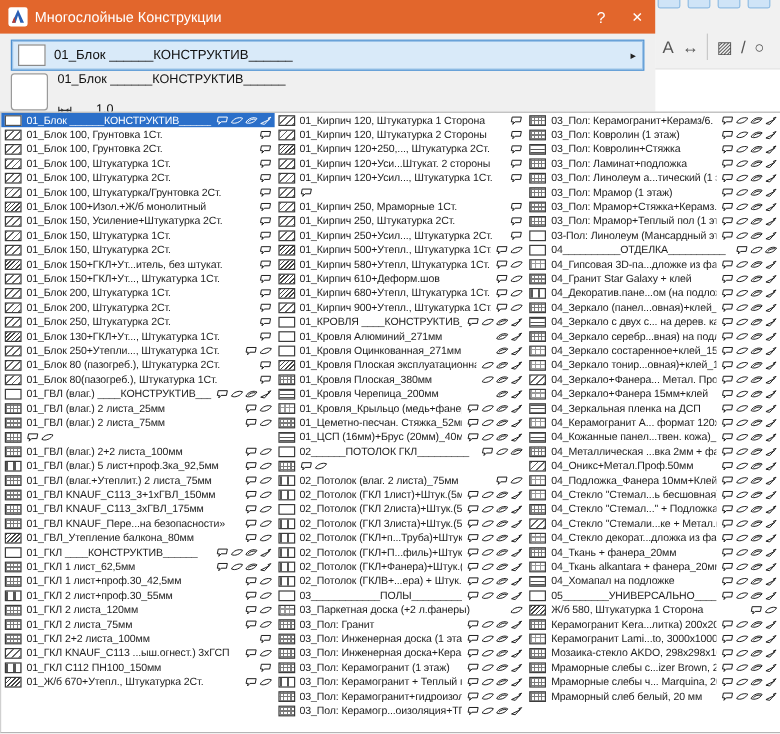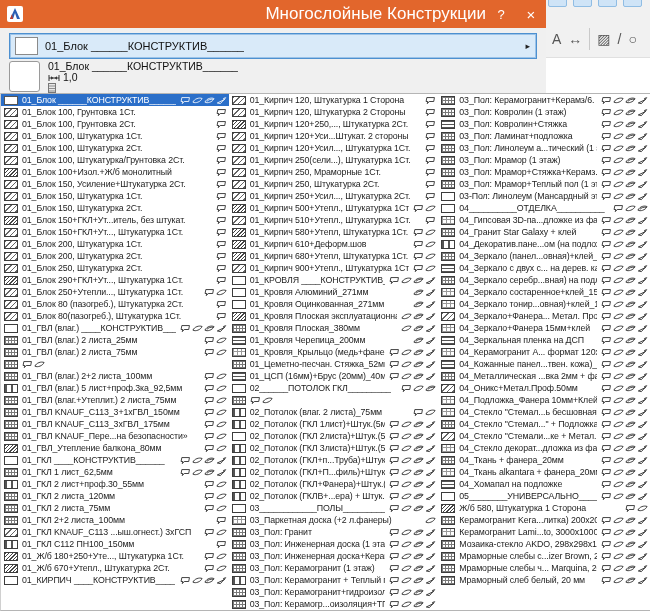--- a/index.html
+++ b/index.html
@@ -14,34 +14,34 @@
   .bg-toolbar{position:absolute;left:0;top:20px;width:104px;height:38px;display:flex;align-items:center;gap:7px;
     color:#555;font-size:14px;border-bottom:1px solid #e0e0e0;padding-left:6px;box-sizing:border-box;}
   .bg-toolbar .sep{width:1px;height:22px;background:#c9c9c9;}
   .bg-canvas{position:absolute;left:546px;top:58px;width:104px;height:35px;background:#ffffff;}
   .edge-accent{position:absolute;left:0;top:557px;width:2px;height:24px;background:#d96a2f;}
   
   .dialog{position:absolute;left:0;top:0;width:546px;height:93px;background:#f0f0f0;}
   .titlebar{position:absolute;left:0;top:0;width:546px;height:28px;background:#e2662c;display:flex;align-items:center;}
   .app-icon{width:16px;height:16px;margin:0 6px 0 7px;background:#fff;border-radius:2px;position:relative;flex:none;}
   .app-icon svg{position:absolute;left:1px;top:1px;}
-  .title-text{color:#ffffff;font-size:17px;flex:1;white-space:nowrap;overflow:hidden;text-align:right;}
+  .title-text{color:#ffffff;font-size:12px;flex:1;white-space:nowrap;overflow:hidden;}
   .tb-btn{color:#ffffff;font-size:13px;width:30px;text-align:center;cursor:default;}
   
   .combo{position:absolute;left:9px;top:33px;width:528px;height:26px;background:#d9eaf9;
     border:1px solid #4d90d0;box-shadow:inset 0 0 0 1px #9cc3e8;display:flex;align-items:center;box-sizing:border-box;}
   .combo .swatch-big{width:21px;height:16px;background:#fff;border:1px solid #8a8a8a;margin:0 7px 0 5px;flex:none;}
   .combo .combo-text{font-size:11px;color:#111;flex:1;white-space:nowrap;overflow:hidden;}
   .combo .combo-arrow{font-size:9px;color:#222;padding-right:6px;}
   
   .preview{position:absolute;left:9px;top:61px;width:528px;height:31px;display:flex;}
   .preview .pv-swatch{width:29px;height:29px;background:#fff;border:1px solid #9a9a9a;border-radius:3px;flex:none;margin-top:0px;}
   .pv-info{margin-left:8px;font-size:10.5px;color:#111;line-height:11px;}
   .pv-name{white-space:nowrap;}
-  .pv-width{display:flex;align-items:center;gap:3px;margin-top:0px;}
+  .pv-width{display:flex;align-items:center;gap:20px;margin-top:14px;}
   .pv-width svg{flex:none;}
   .pv-skins{margin-top:1px;}
   
   .popup{position:absolute;left:0;top:93px;width:650px;height:518px;background:#ffffff;
     border-top:1px solid #b5b5b5;border-bottom:1px solid #b5b5b5;border-left:1px solid #d0d0d0;box-sizing:border-box;display:flex;}
   .col{height:100%;overflow:hidden;}
   .col1{width:228px;}
   .col2{width:210px;}
   .col3{width:212px;}
   .row{height:12px;display:flex;align-items:center;padding:0 2px 0 3px;box-sizing:border-box;
@@ -265,21 +265,21 @@
         <span class="sw p-diag"></span>
         <span class="lbl">01_Блок 250, Штукатурка 2Ст.</span>
         <span class="badges">
           <svg width="11" height="9" viewBox="0 0 12 9">
             <path d="M2 1.3 H10.3 L9.5 5.6 H4.7 L2.5 7.9 L3.1 5.6 H1.2 Z" fill="none" stroke="currentColor" stroke-width="0.9" stroke-linejoin="round"></path>
           </svg>
         </span>
       </div>
       <div class="row">
         <span class="sw p-diagd"></span>
-        <span class="lbl">01_Блок 290+ГКЛ+Ут..., Штукатурка 1Ст.</span>
+        <span class="lbl">01_Блок 130+ГКЛ+Ут..., Штукатурка 1Ст.</span>
         <span class="badges">
           <svg width="11" height="9" viewBox="0 0 12 9">
             <path d="M2 1.3 H10.3 L9.5 5.6 H4.7 L2.5 7.9 L3.1 5.6 H1.2 Z" fill="none" stroke="currentColor" stroke-width="0.9" stroke-linejoin="round"></path>
           </svg>
         </span>
       </div>
       <div class="row">
         <span class="sw p-diag"></span>
         <span class="lbl">01_Блок 250+Утепли..., Штукатурка 1Ст.</span>
         <span class="badges">
@@ -476,20 +476,32 @@
           </svg>
           <svg width="11" height="9" viewBox="0 0 12 9">
             <path d="M1 6.3 C3 2.1 8.4 1 11 2.5 C9 6.4 3.6 7.8 1 6.3 Z M3 5.7 C4.4 3.6 7.8 2.7 9.8 3.3" fill="none" stroke="currentColor" stroke-width="0.9" stroke-linejoin="round"></path>
           </svg>
           <svg width="11" height="9" viewBox="0 0 12 9">
             <path d="M1.4 7.2 L4.8 7.9 L10.6 1.4 L8.1 2.3 L9.2 3.5 Z" fill="none" stroke="currentColor" stroke-width="0.9" stroke-linejoin="round"></path>
           </svg>
         </span>
       </div>
       <div class="row">
+        <span class="sw p-dots"></span>
+        <span class="lbl">01_ГКЛ 1 лист+проф.30_42,5мм</span>
+        <span class="badges">
+          <svg width="11" height="9" viewBox="0 0 12 9">
+            <path d="M2 1.3 H10.3 L9.5 5.6 H4.7 L2.5 7.9 L3.1 5.6 H1.2 Z" fill="none" stroke="currentColor" stroke-width="0.9" stroke-linejoin="round"></path>
+          </svg>
+          <svg width="11" height="9" viewBox="0 0 12 9">
+            <path d="M1 6.3 C2.6 2.6 7.8 1 11 2.3 C9.4 6 4 7.9 1 6.3 Z" fill="none" stroke="currentColor" stroke-width="0.9" stroke-linejoin="round"></path>
+          </svg>
+        </span>
+      </div>
+      <div class="row">
         <span class="sw p-bars"></span>
         <span class="lbl">01_ГКЛ 2 лист+проф.30_55мм</span>
         <span class="badges">
           <svg width="11" height="9" viewBox="0 0 12 9">
             <path d="M2 1.3 H10.3 L9.5 5.6 H4.7 L2.5 7.9 L3.1 5.6 H1.2 Z" fill="none" stroke="currentColor" stroke-width="0.9" stroke-linejoin="round"></path>
           </svg>
           <svg width="11" height="9" viewBox="0 0 12 9">
             <path d="M1 6.3 C2.6 2.6 7.8 1 11 2.3 C9.4 6 4 7.9 1 6.3 Z" fill="none" stroke="currentColor" stroke-width="0.9" stroke-linejoin="round"></path>
           </svg>
         </span>
@@ -543,57 +555,27 @@
         <span class="sw p-bars"></span>
         <span class="lbl">01_ГКЛ C112 ПН100_150мм</span>
         <span class="badges">
           <svg width="11" height="9" viewBox="0 0 12 9">
             <path d="M2 1.3 H10.3 L9.5 5.6 H4.7 L2.5 7.9 L3.1 5.6 H1.2 Z" fill="none" stroke="currentColor" stroke-width="0.9" stroke-linejoin="round"></path>
           </svg>
         </span>
       </div>
       <div class="row">
         <span class="sw p-diagd"></span>
-        <span class="lbl">01_Ж/б 180+250+Уте..., Штукатурка 1Ст.</span>
-        <span class="badges">
-          <svg width="11" height="9" viewBox="0 0 12 9">
-            <path d="M2 1.3 H10.3 L9.5 5.6 H4.7 L2.5 7.9 L3.1 5.6 H1.2 Z" fill="none" stroke="currentColor" stroke-width="0.9" stroke-linejoin="round"></path>
-          </svg>
-          <svg width="11" height="9" viewBox="0 0 12 9">
-            <path d="M1 6.3 C2.6 2.6 7.8 1 11 2.3 C9.4 6 4 7.9 1 6.3 Z" fill="none" stroke="currentColor" stroke-width="0.9" stroke-linejoin="round"></path>
-          </svg>
-        </span>
-      </div>
-      <div class="row">
-        <span class="sw p-diagd"></span>
         <span class="lbl">01_Ж/б 670+Утепл., Штукатурка 2Ст.</span>
         <span class="badges">
           <svg width="11" height="9" viewBox="0 0 12 9">
             <path d="M2 1.3 H10.3 L9.5 5.6 H4.7 L2.5 7.9 L3.1 5.6 H1.2 Z" fill="none" stroke="currentColor" stroke-width="0.9" stroke-linejoin="round"></path>
           </svg>
           <svg width="11" height="9" viewBox="0 0 12 9">
             <path d="M1 6.3 C2.6 2.6 7.8 1 11 2.3 C9.4 6 4 7.9 1 6.3 Z" fill="none" stroke="currentColor" stroke-width="0.9" stroke-linejoin="round"></path>
-          </svg>
-        </span>
-      </div>
-      <div class="row">
-        <span class="sw p-plain"></span>
-        <span class="lbl">01_КИРПИЧ ____КОНСТРУКТИВ____</span>
-        <span class="badges">
-          <svg width="11" height="9" viewBox="0 0 12 9">
-            <path d="M2 1.3 H10.3 L9.5 5.6 H4.7 L2.5 7.9 L3.1 5.6 H1.2 Z" fill="none" stroke="currentColor" stroke-width="0.9" stroke-linejoin="round"></path>
-          </svg>
-          <svg width="11" height="9" viewBox="0 0 12 9">
-            <path d="M1 6.3 C2.6 2.6 7.8 1 11 2.3 C9.4 6 4 7.9 1 6.3 Z" fill="none" stroke="currentColor" stroke-width="0.9" stroke-linejoin="round"></path>
-          </svg>
-          <svg width="11" height="9" viewBox="0 0 12 9">
-            <path d="M1 6.3 C3 2.1 8.4 1 11 2.5 C9 6.4 3.6 7.8 1 6.3 Z M3 5.7 C4.4 3.6 7.8 2.7 9.8 3.3" fill="none" stroke="currentColor" stroke-width="0.9" stroke-linejoin="round"></path>
-          </svg>
-          <svg width="11" height="9" viewBox="0 0 12 9">
-            <path d="M1.4 7.2 L4.8 7.9 L10.6 1.4 L8.1 2.3 L9.2 3.5 Z" fill="none" stroke="currentColor" stroke-width="0.9" stroke-linejoin="round"></path>
           </svg>
         </span>
       </div>
     </div>
   <div class="col col2">
       <div class="row">
         <span class="sw p-diag"></span>
         <span class="lbl">01_Кирпич 120, Штукатурка 1 Сторона</span>
         <span class="badges">
           <svg width="11" height="9" viewBox="0 0 12 9">
@@ -632,21 +614,20 @@
         <span class="sw p-diag"></span>
         <span class="lbl">01_Кирпич 120+Усил..., Штукатурка 1Ст.</span>
         <span class="badges">
           <svg width="11" height="9" viewBox="0 0 12 9">
             <path d="M2 1.3 H10.3 L9.5 5.6 H4.7 L2.5 7.9 L3.1 5.6 H1.2 Z" fill="none" stroke="currentColor" stroke-width="0.9" stroke-linejoin="round"></path>
           </svg>
         </span>
       </div>
       <div class="row">
         <span class="sw p-diag"></span>
-        <span class="lbl">01_Кирпич 250(сели...), Штукатурка 1Ст.</span>
         <span class="badges">
           <svg width="11" height="9" viewBox="0 0 12 9">
             <path d="M2 1.3 H10.3 L9.5 5.6 H4.7 L2.5 7.9 L3.1 5.6 H1.2 Z" fill="none" stroke="currentColor" stroke-width="0.9" stroke-linejoin="round"></path>
           </svg>
         </span>
       </div>
       <div class="row">
         <span class="sw p-diag"></span>
         <span class="lbl">01_Кирпич 250, Мраморные 1Ст.</span>
         <span class="badges">
@@ -675,29 +656,20 @@
       </div>
       <div class="row">
         <span class="sw p-diagd"></span>
         <span class="lbl">01_Кирпич 500+Утепл., Штукатурка 1Ст.</span>
         <span class="badges">
           <svg width="11" height="9" viewBox="0 0 12 9">
             <path d="M2 1.3 H10.3 L9.5 5.6 H4.7 L2.5 7.9 L3.1 5.6 H1.2 Z" fill="none" stroke="currentColor" stroke-width="0.9" stroke-linejoin="round"></path>
           </svg>
           <svg width="11" height="9" viewBox="0 0 12 9">
             <path d="M1 6.3 C2.6 2.6 7.8 1 11 2.3 C9.4 6 4 7.9 1 6.3 Z" fill="none" stroke="currentColor" stroke-width="0.9" stroke-linejoin="round"></path>
-          </svg>
-        </span>
-      </div>
-      <div class="row">
-        <span class="sw p-diag"></span>
-        <span class="lbl">01_Кирпич 510+Утепл., Штукатурка 1Ст.</span>
-        <span class="badges">
-          <svg width="11" height="9" viewBox="0 0 12 9">
-            <path d="M2 1.3 H10.3 L9.5 5.6 H4.7 L2.5 7.9 L3.1 5.6 H1.2 Z" fill="none" stroke="currentColor" stroke-width="0.9" stroke-linejoin="round"></path>
           </svg>
         </span>
       </div>
       <div class="row">
         <span class="sw p-diagd"></span>
         <span class="lbl">01_Кирпич 580+Утепл, Штукатурка 1Ст.</span>
         <span class="badges">
           <svg width="11" height="9" viewBox="0 0 12 9">
             <path d="M2 1.3 H10.3 L9.5 5.6 H4.7 L2.5 7.9 L3.1 5.6 H1.2 Z" fill="none" stroke="currentColor" stroke-width="0.9" stroke-linejoin="round"></path>
           </svg>

